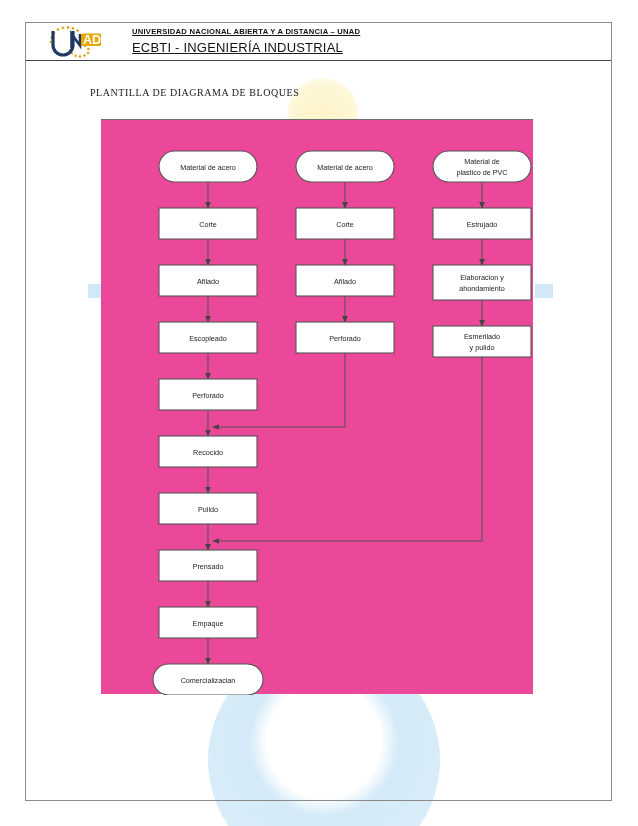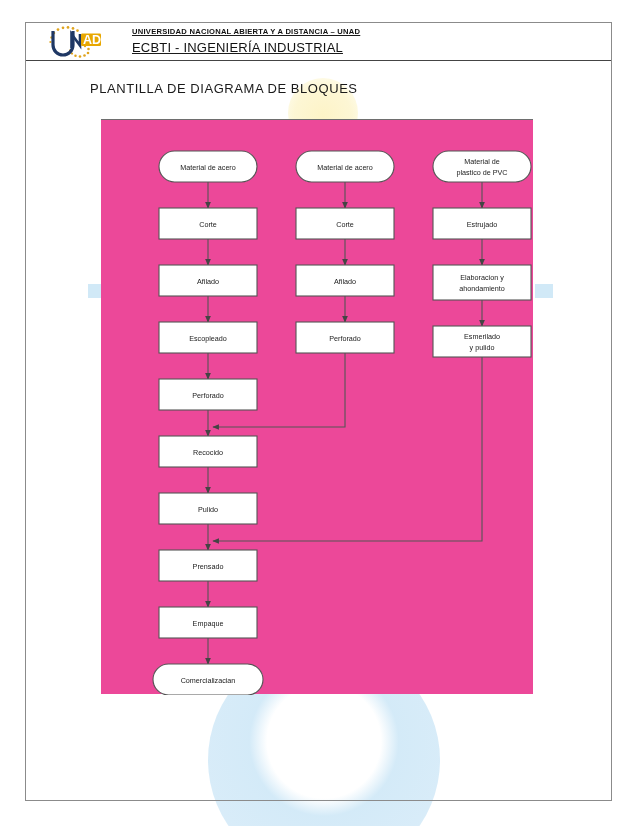--- a/index.html
+++ b/index.html
@@ -41,21 +41,21 @@
     display:flex;align-items:center;text-decoration:underline;
   }
   #logo{position:relative;width:76px;height:36px;margin-left:14px;flex:0 0 auto;}
   #logo svg{display:block;}
   #header-text{margin-left:16px;line-height:1.25;}
   #univ-line{font-size:7.6px;font-weight:bold;letter-spacing:.25px;color:#111;white-space:nowrap;}
   #prog-line{font-size:13px;letter-spacing:.2px;color:#111;white-space:nowrap;margin-top:3px;}
 
   
   #doc-title{
-    position:absolute;left:64px;top:58px;font-size:13px;letter-spacing:.55px;color:#1a1a1a;white-space:nowrap;
+    position:absolute;left:64px;top:64px;font-size:10px;letter-spacing:.55px;color:#1a1a1a;white-space:nowrap;font-family:Liberation Serif, serif;
   }
 
   
   #diagram-panel{
     position:absolute;left:75px;top:96px;width:432px;height:575px;
     background:#ec4899;border-top:1.4px solid #6e6e6e;box-sizing:border-box;
   }
   #flow-svg{position:absolute;left:0;top:0;}
 
   .node-label{

